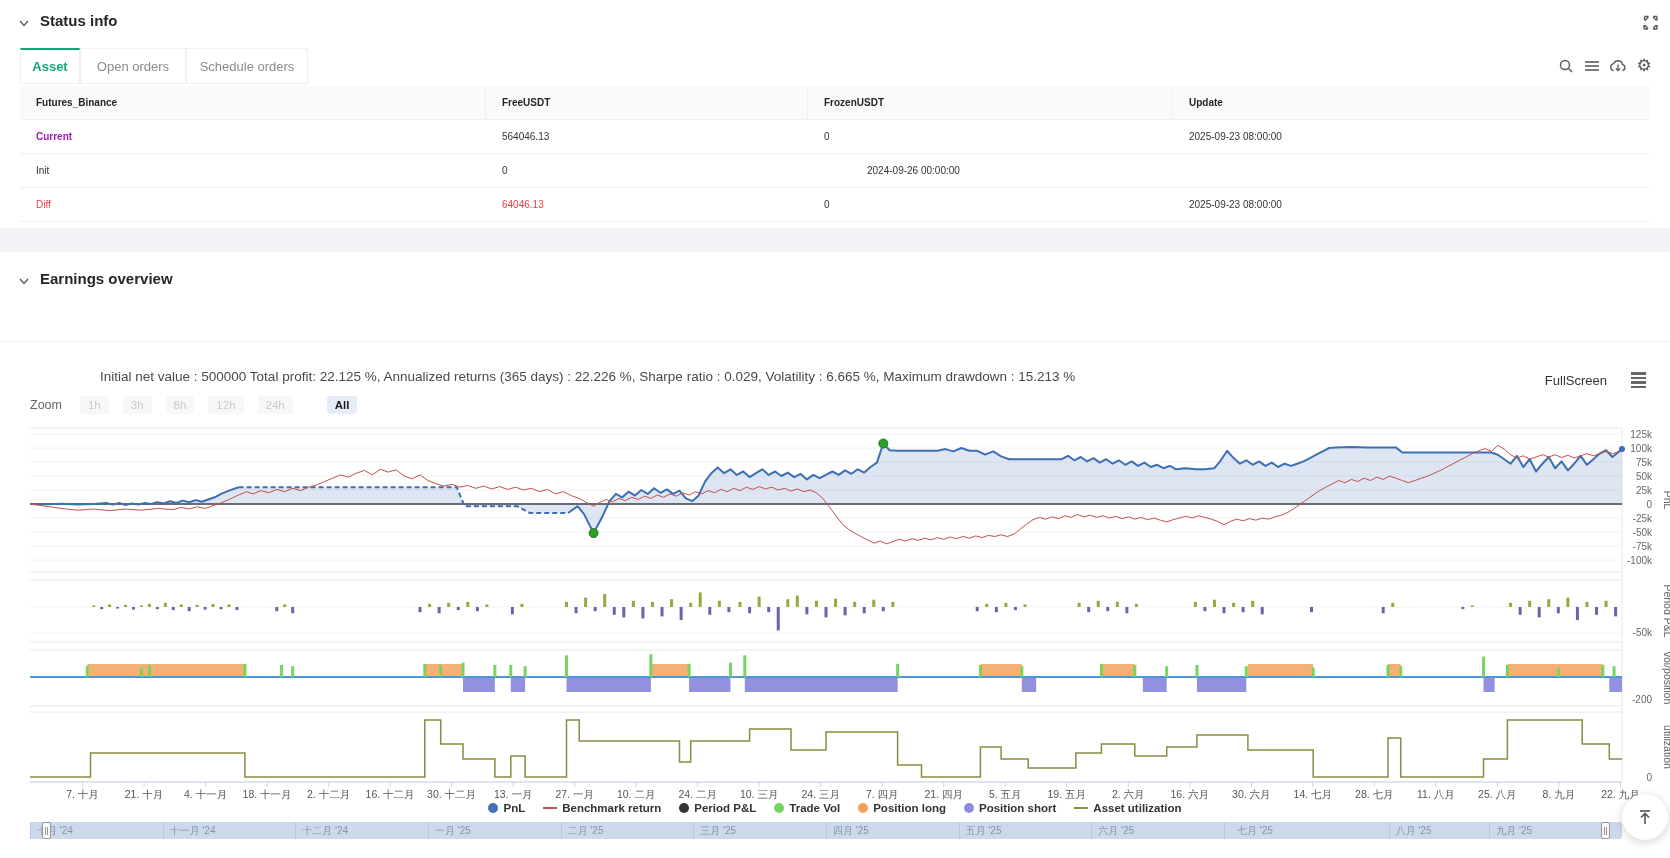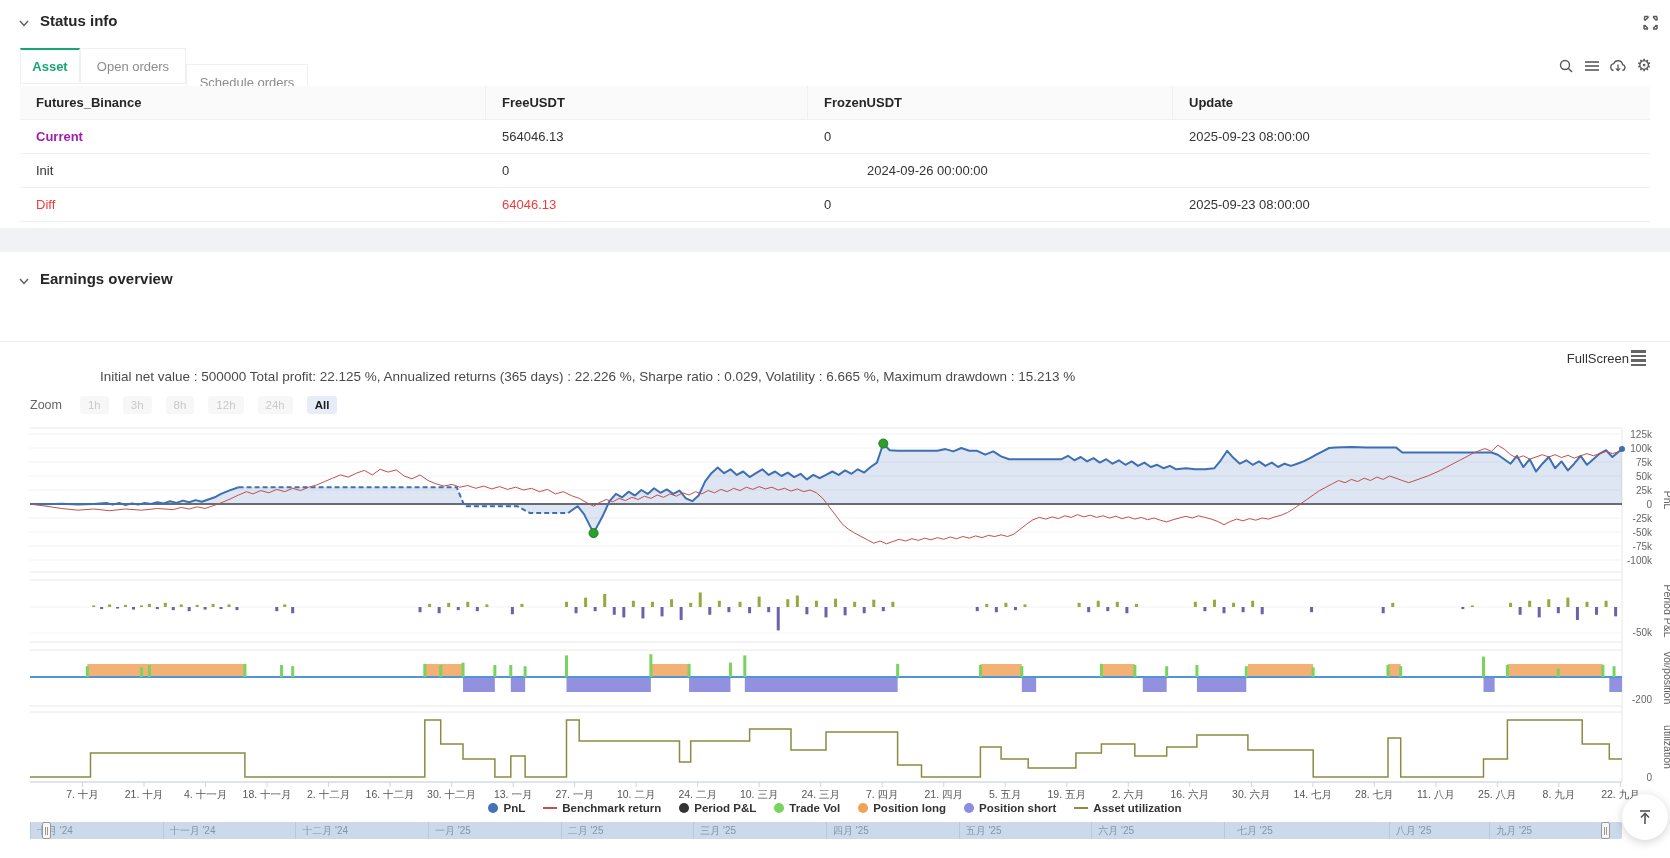--- a/index.html
+++ b/index.html
@@ -17,48 +17,48 @@
 
   
   .tab { position:absolute; top:48px; height:36px; background:#fff; border:1px solid #f0f0f0;
          font-size:13px; color:#8c8c8c; display:flex; align-items:center; justify-content:center; cursor:pointer; }
   .tab.active { color:#17a673; font-weight:600; border-top:2px solid #17a673; }
 
   
   .icon-btn { position:absolute; width:20px; height:20px; display:flex; align-items:center; justify-content:center; cursor:pointer; }
 
   
-  .tbl { position:absolute; left:20px; top:86px; width:1630px; font-size:13px; }
+  .tbl { position:absolute; left:20px; top:86px; width:1630px; font-size:10px; }
   .tbl-row { display:flex; height:34px; line-height:34px; border-bottom:1px solid #f0f0f0; background:#fff; }
   .tbl-row.head { background:#fafafa; font-weight:700; color:#262626; }
   .tbl-cell { padding-left:16px; overflow:hidden; white-space:nowrap; border-right:1px solid transparent; }
   .head .tbl-cell { border-right:1px solid #f0f0f0; }
   .head .tbl-cell:last-child { border-right:none; }
   .c0 { width:466px; } .c1 { width:322px; } .c2 { width:365px; } .c3 { width:477px; }
   .link-blue { color:#a21caf; cursor:pointer;font-weight:bold; }
   .val-red { color:#ee3b3b; }
 
   
   .etab { position:absolute; left:20px; top:302px; width:198px; height:40px; background:#fff;
           border:1px solid #f0f0f0; border-top:2px solid #17a673; border-bottom:none;
           display:flex; align-items:center; justify-content:center;
           color:#17a673; font-size:13.5px; font-weight:600; cursor:pointer; z-index:2; }
   .etab-line { position:absolute; left:0; top:341px; width:1670px; height:1px; background:#f0f0f0; }
 
   .summary { position:absolute; left:100px; top:369px; width:1470px; text-align:left;
              font-size:13.5px; color:#4a4a4a; }
-  .fullscreen-wrap { position:absolute; right:24px; top:348px; display:flex; align-items:center; gap:2px;
+  .fullscreen-wrap { position:absolute; right:24px; top:370px; display:flex; align-items:center; gap:24px;
                      font-size:13px; color:#333; cursor:pointer; }
   .burger { display:inline-block; }
   .burger div { width:15px; height:2.5px; background:#666; margin:2px 0; }
 
   
   .zoom-row { position:absolute; left:30px; top:396px; display:flex; align-items:center; gap:14px; font-size:12.5px; color:#666; }
   .zoom-btn { padding:3px 8px; border-radius:3px; background:#f7f7f7; color:#c9c9c9; font-size:11.5px; cursor:pointer; }
-  .zoom-btn.active { background:#e6ecf8; color:#1a1a1a; font-weight:700; }
+  .zoom-btn.active { background:#e6ecf8; color:#1a1a1a; font-weight:700;margin-left:20px; }
 
   
   .legend { position:absolute; left:0; top:802px; width:1670px; display:flex; justify-content:center; gap:18px;
             font-size:11.5px; font-weight:700; color:#333; align-items:center; }
   .lg-item { display:flex; align-items:center; gap:5px; cursor:pointer; }
   .lg-dot { width:10px; height:10px; border-radius:50%; }
   .lg-line { width:14px; height:2px; }
 
   
   .navigator { position:absolute; left:30px; top:822px; width:1592px; height:17px;
@@ -96,21 +96,21 @@
       <path d="M13.5 10 L10 13.5 M14 14 l-4 0 M14 14 l0 -4"></path>
     </svg>
   </div>
 
   <div class="tab active" style="left:20px; width:60px;">
       <span>Asset</span>
     </div>
   <div class="tab" style="left:80px; width:106px;">
       <span>Open orders</span>
     </div>
-  <div class="tab" style="left:186px; width:122px;margin-top:16px;">
+  <div class="tab" style="left:186px; width:122px;">
       <span>Schedule orders</span>
     </div>
 
   <div class="icon-btn" style="left:1556px; top:56px;">
     <svg width="16" height="16" viewBox="0 0 16 16" fill="none" stroke="#595959" stroke-width="1.4">
         <circle cx="7" cy="7" r="4.5"></circle>
         <line x1="10.5" y1="10.5" x2="14" y2="14"></line>
       </svg>
   </div>
   <div class="icon-btn" style="left:1582px; top:56px;">

